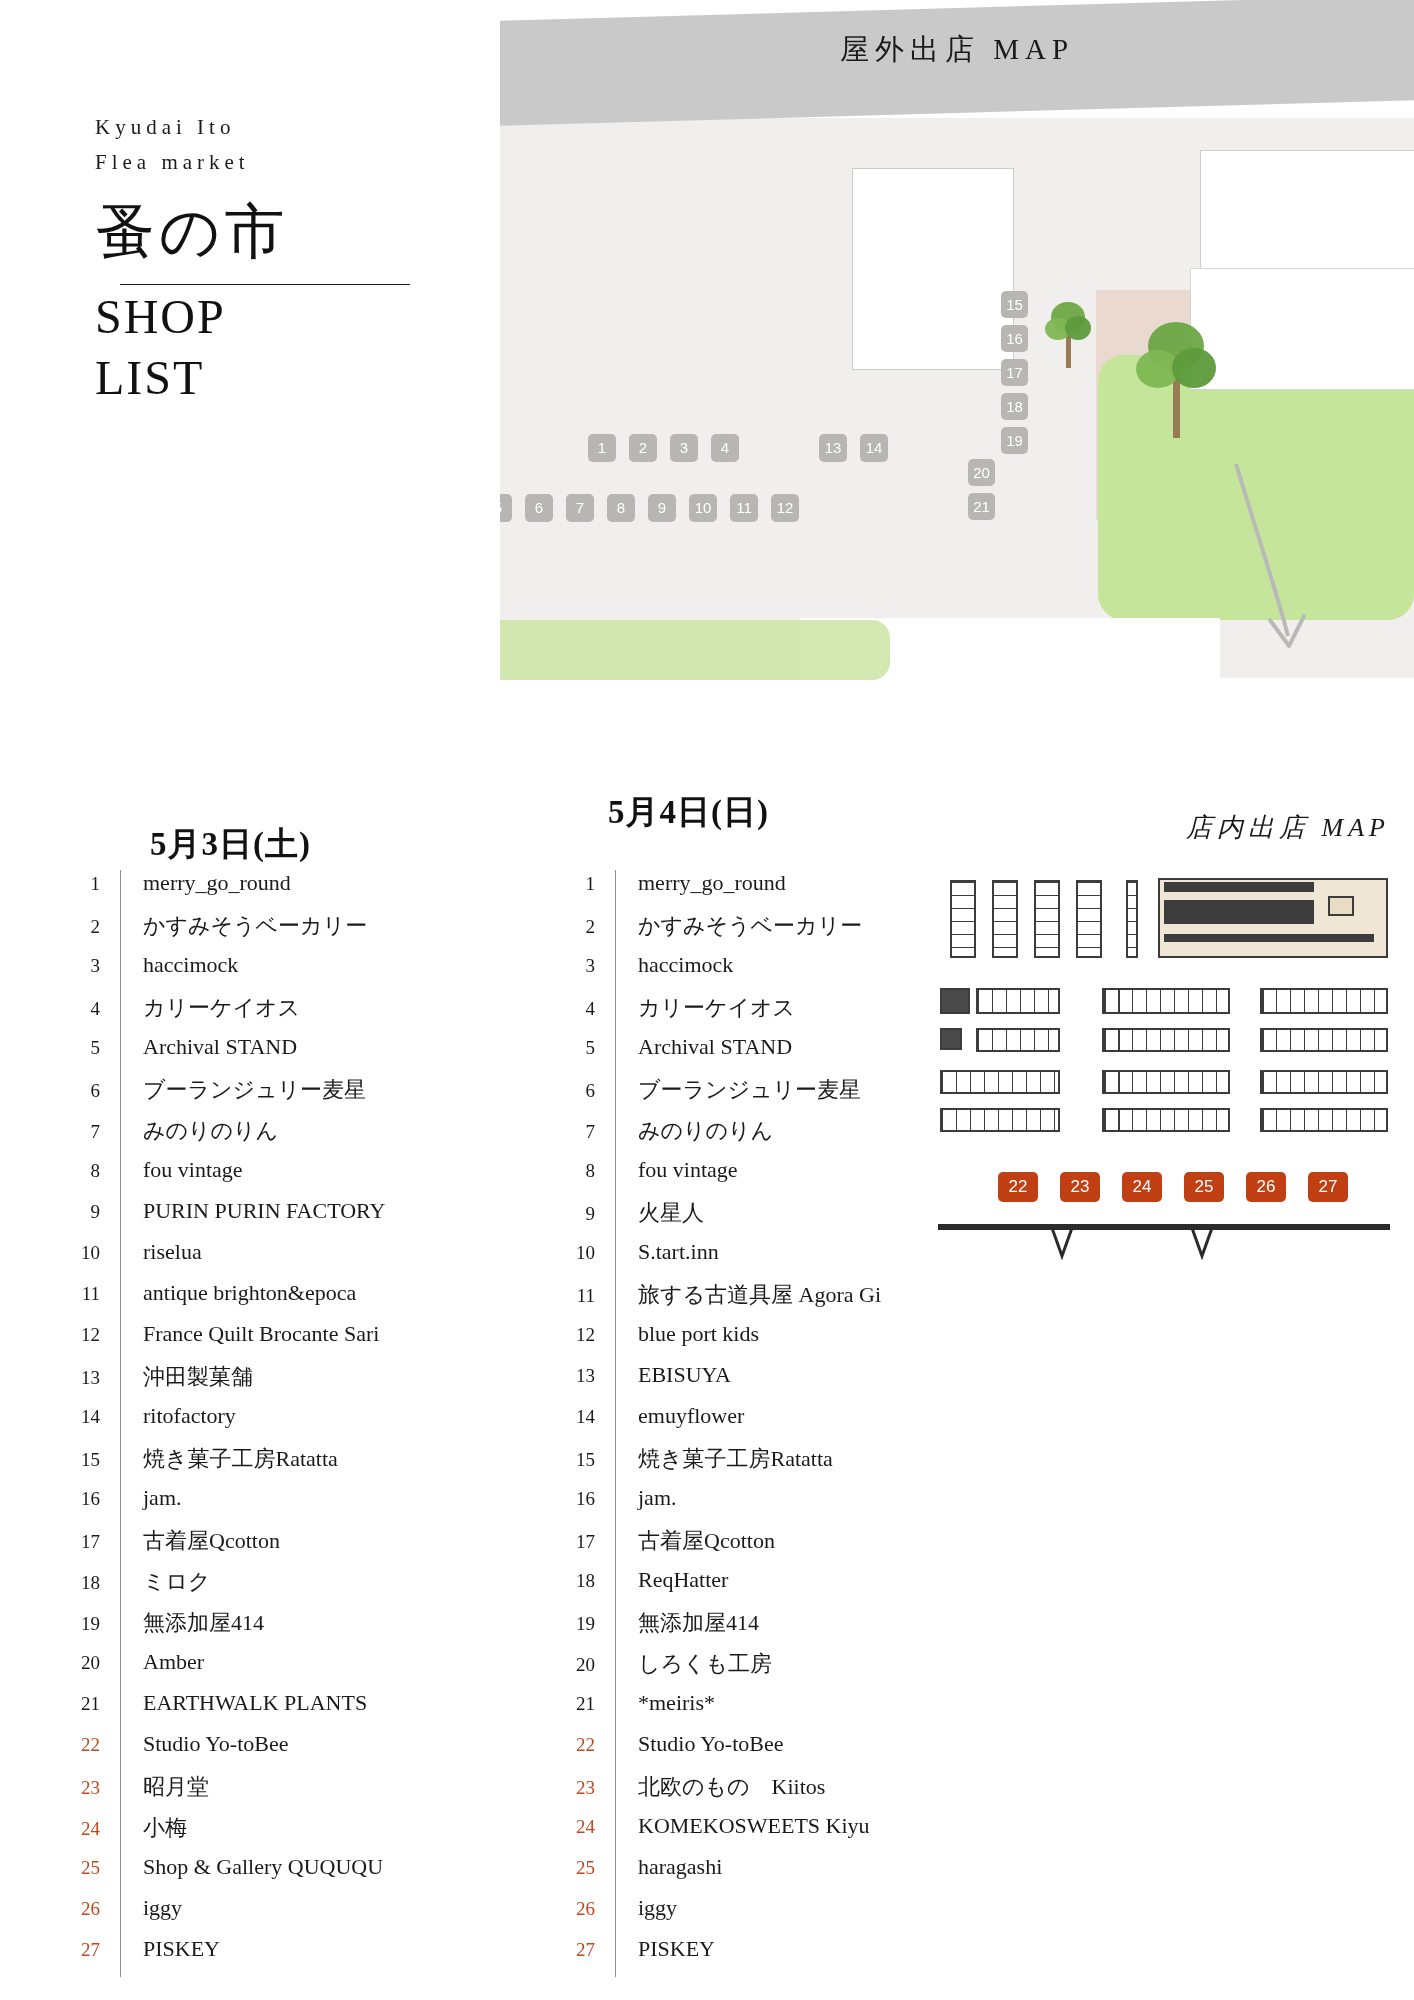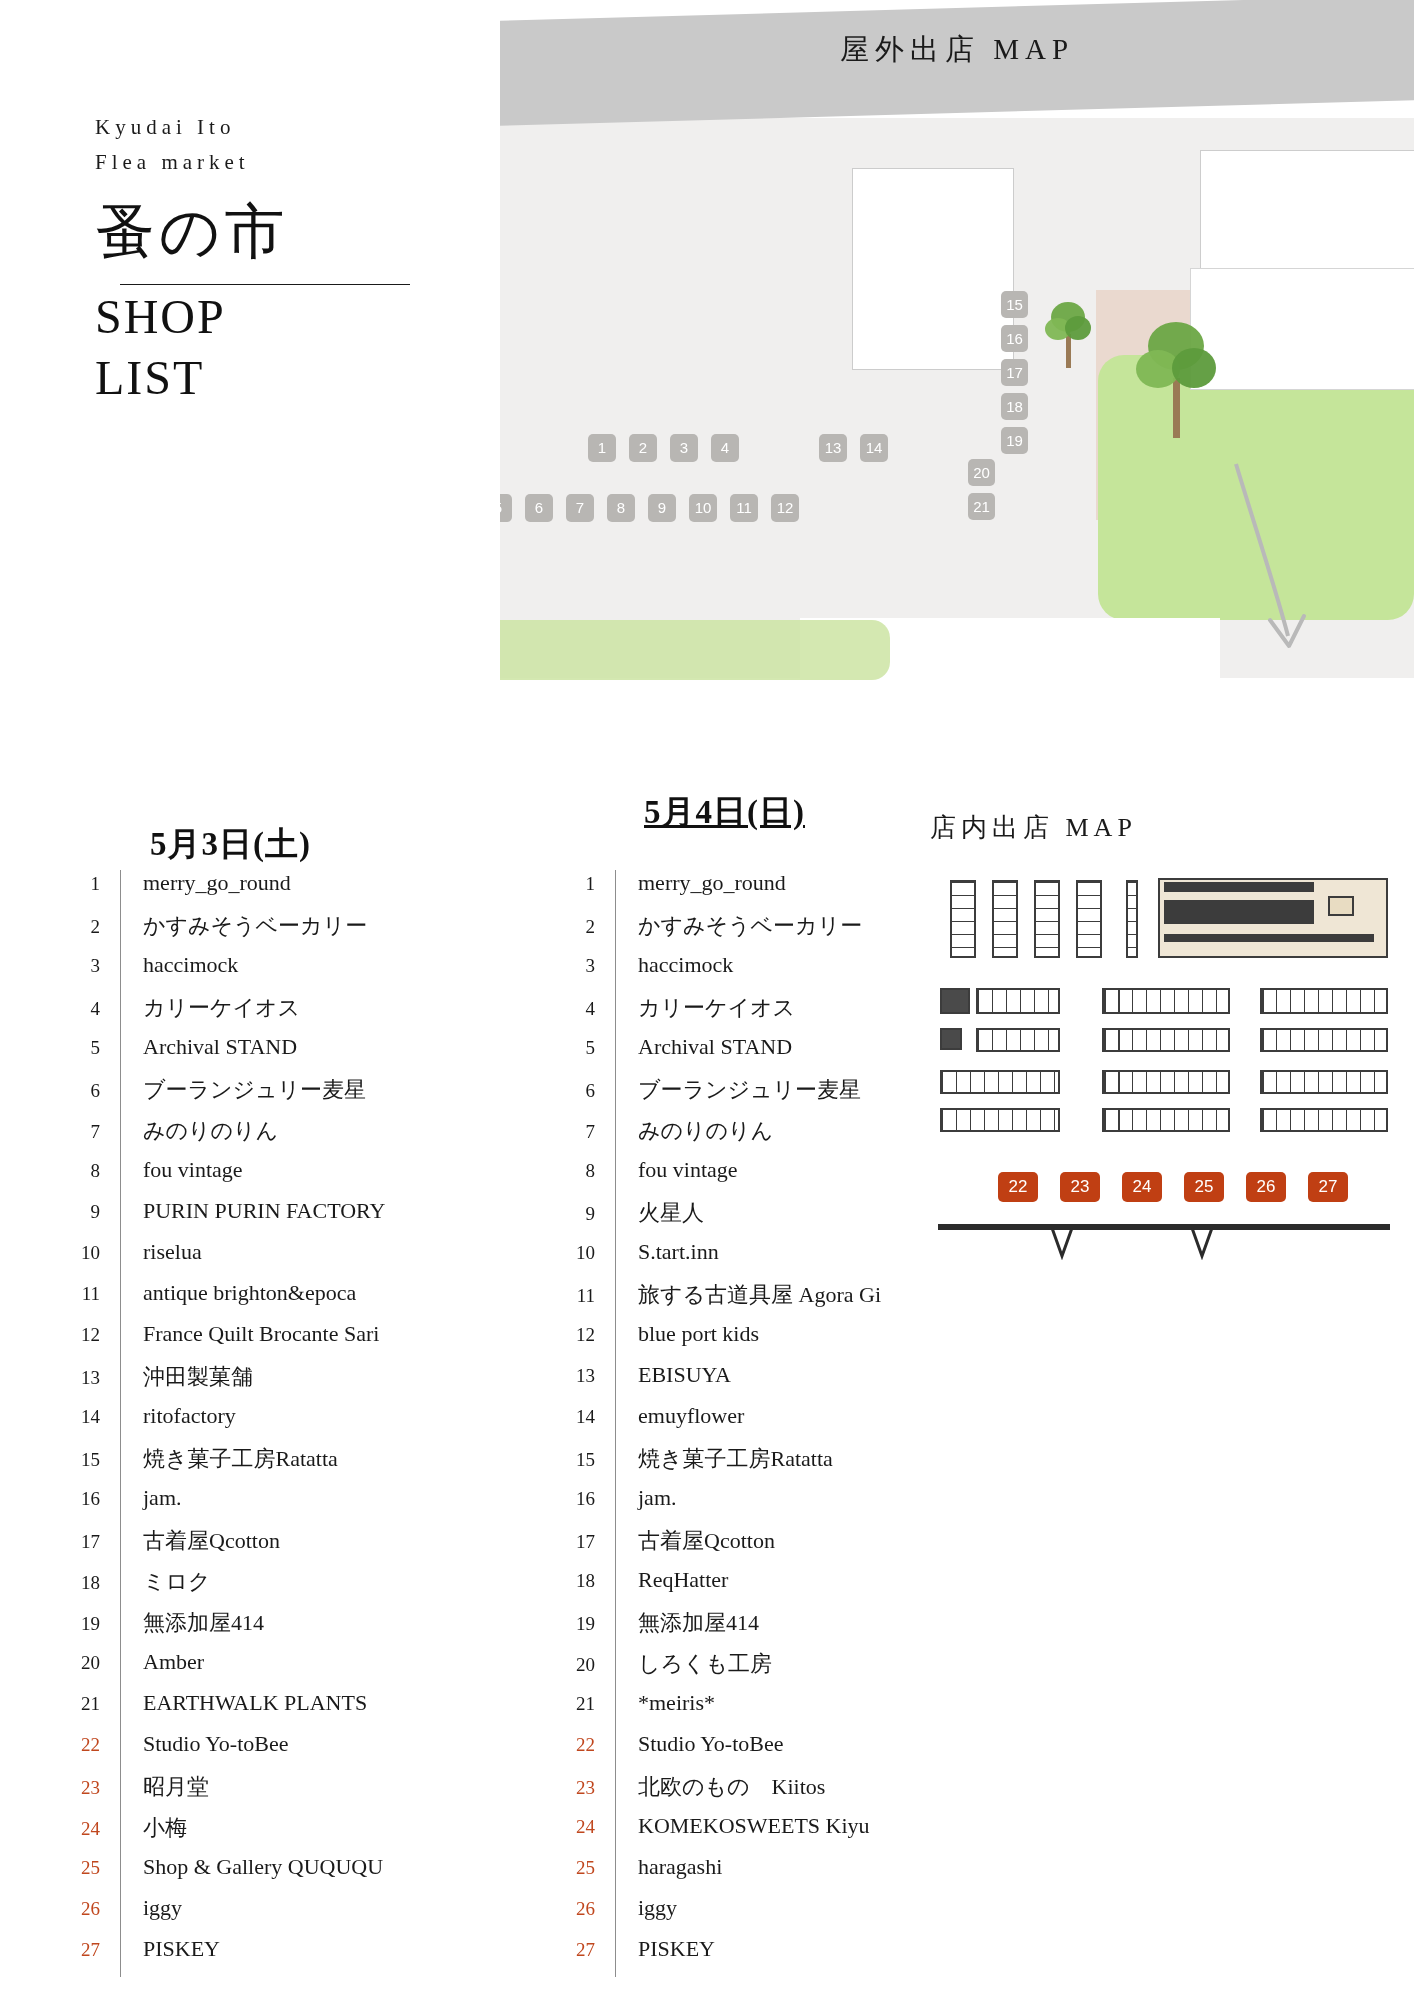--- a/index.html
+++ b/index.html
@@ -185,23 +185,24 @@
     left: 930px;
     top: 820px;
     width: 484px;
     height: 520px;
   }
   .indoor-title {
     position: absolute;
     left: 0;
     top: -10px;
     width: 460px;
-    text-align: left;
+    text-align: right;
     font-size: 26px;
     letter-spacing: 5px;
+    font-style: italic;
   }
   .shelf {
     position: absolute;
     background: #ffffff;
     border: 2px solid #3c3c3c;
     box-sizing: border-box;
   }
   .shelf.filled { background: #4a4a4a; }
   .shelf-grid {
     position: absolute;
@@ -281,21 +282,21 @@
 
   
   .day-heading {
     position: absolute;
     font-size: 33px;
     font-weight: bold;
     letter-spacing: 1px;
     color: #111111;
   }
   #day1-heading { left: 150px; top: 790px; margin-top: 32px; }
-  #day2-heading { left: 644px; top: 790px; text-decoration: underline; }
+  #day2-heading { left: 608px; top: 790px; }
 
   .list {
     position: absolute;
     width: 470px;
   }
   #list-day1 { left: 40px; top: 870px; }
   #list-day2 { left: 535px; top: 870px; }
 
   .list-row {
     display: flex;

